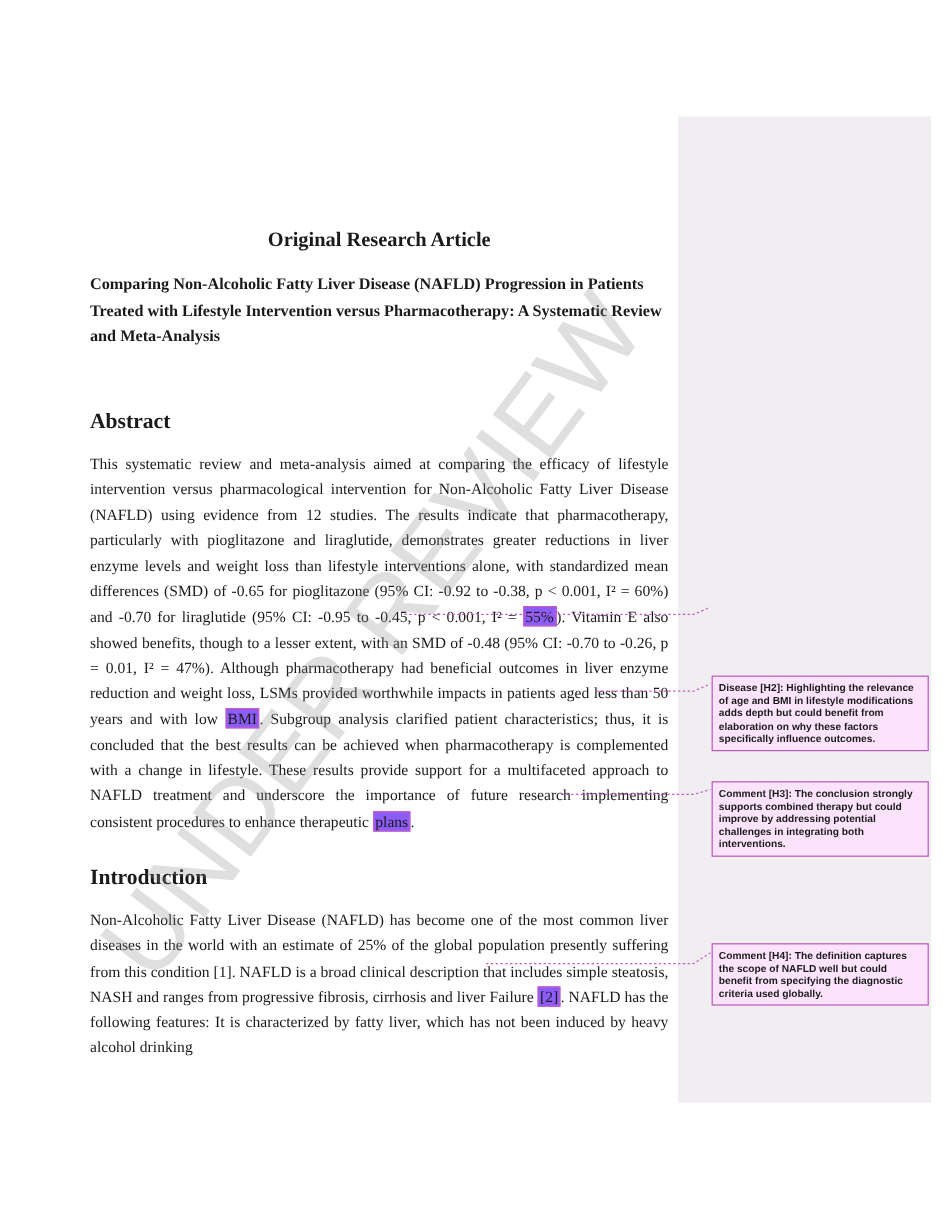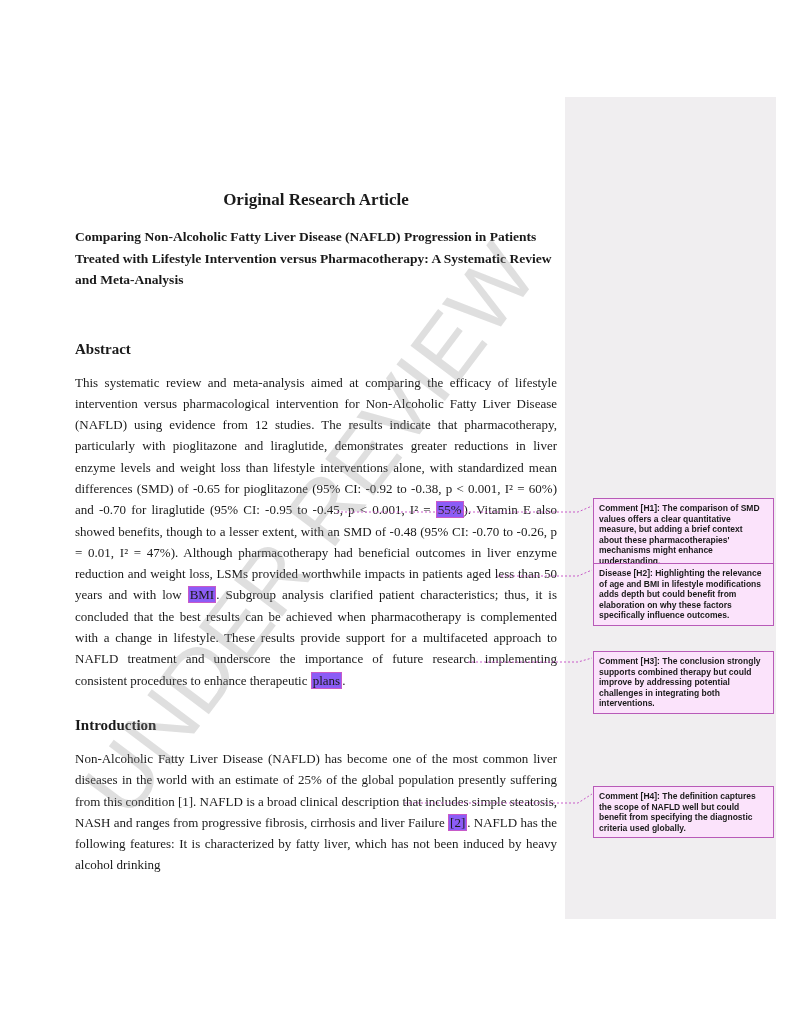--- a/index.html
+++ b/index.html
@@ -36,21 +36,21 @@
   }
   .title {
     text-align: left;
     font-weight: bold;
     font-size: 13.5px;
     line-height: 21.5px;
     margin-top: 16px;
   }
   .section {
     font-weight: bold;
-    font-size: 15px;
+    font-size: 18px;
     margin-top: 50px;
   }
   .section.intro { margin-top: 26px; }
   .body-par {
     margin-top: 14px;
     font-size: 13px;
     line-height: 21.3px;
     text-align: justify;
   }
   .hl {
@@ -124,23 +124,20 @@
 
     <p class="body-par"><span>This systematic review and meta-analysis aimed at comparing the efficacy of lifestyle intervention versus pharmacological intervention for Non-Alcoholic Fatty Liver Disease (NAFLD) using evidence from 12 studies. The results indicate that pharmacotherapy, particularly with pioglitazone and liraglutide, demonstrates greater reductions in liver enzyme levels and weight loss than lifestyle interventions alone, with standardized mean differences (SMD) of -0.65 for pioglitazone (95% CI: -0.92 to -0.38, p &lt; 0.001, I² = 60%) and -0.70 for liraglutide (95% CI: -0.95 to -0.45, p &lt; 0.001, I² = </span><span class="hl">55%</span><span>). Vitamin E also showed benefits, though to a lesser extent, with an SMD of -0.48 (95% CI: -0.70 to -0.26, p = 0.01, I² = 47%). Although pharmacotherapy had beneficial outcomes in liver enzyme reduction and weight loss, LSMs provided worthwhile impacts in patients aged less than 50 years and with low </span><span class="hl">BMI</span><span>. Subgroup analysis clarified patient characteristics; thus, it is concluded that the best results can be achieved when pharmacotherapy is complemented with a change in lifestyle. These results provide support for a multifaceted approach to NAFLD treatment and underscore the importance of future research implementing consistent procedures to enhance therapeutic </span><span class="hl">plans</span><span>.</span></p>
 
     <h2 class="section intro">Introduction</h2>
 
     <p class="body-par"><span>Non-Alcoholic Fatty Liver Disease (NAFLD) has become one of the most common liver diseases in the world with an estimate of 25% of the global population presently suffering from this condition [1]. NAFLD is a broad clinical description that includes simple steatosis, NASH and ranges from progressive fibrosis, cirrhosis and liver Failure </span><span class="hl">[2]</span><span>. NAFLD has the following features: It is characterized by fatty liver, which has not been induced by heavy alcohol drinking</span></p>
   </div>
 
   <div class="watermark">UNDER REVIEW</div>
 
-  <div class="comment" style="top:498px">
-    <span class="clabel">Comment [H1]: </span><span class="ctext">The comparison of SMD values offers a clear quantitative measure, but adding a brief context about these pharmacotherapies' mechanisms might enhance understanding.</span>
-  </div>
 
   <div class="comment" style="top:563px">
     <span class="clabel">Disease [H2]: </span><span class="ctext">Highlighting the relevance of age and BMI in lifestyle modifications adds depth but could benefit from elaboration on why these factors specifically influence outcomes.</span>
   </div>
 
   <div class="comment" style="top:651px">
     <span class="clabel">Comment [H3]: </span><span class="ctext">The conclusion strongly supports combined therapy but could improve by addressing potential challenges in integrating both interventions.</span>
   </div>
 
   <div class="comment" style="top:786px">

